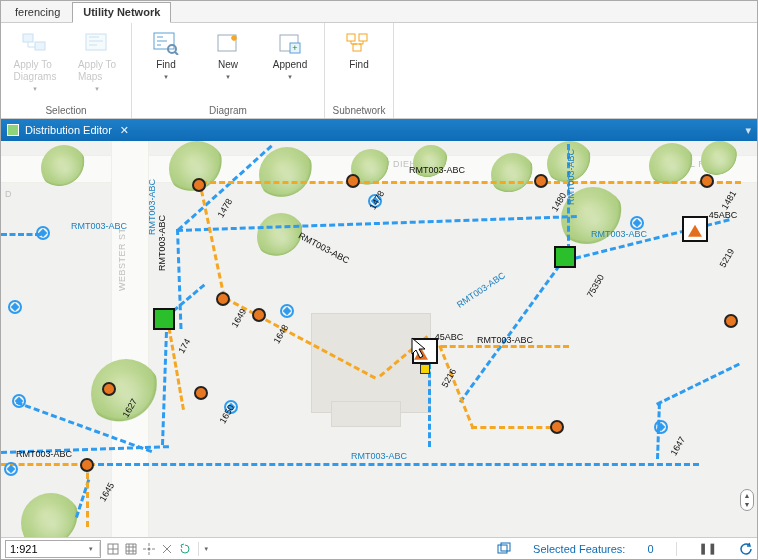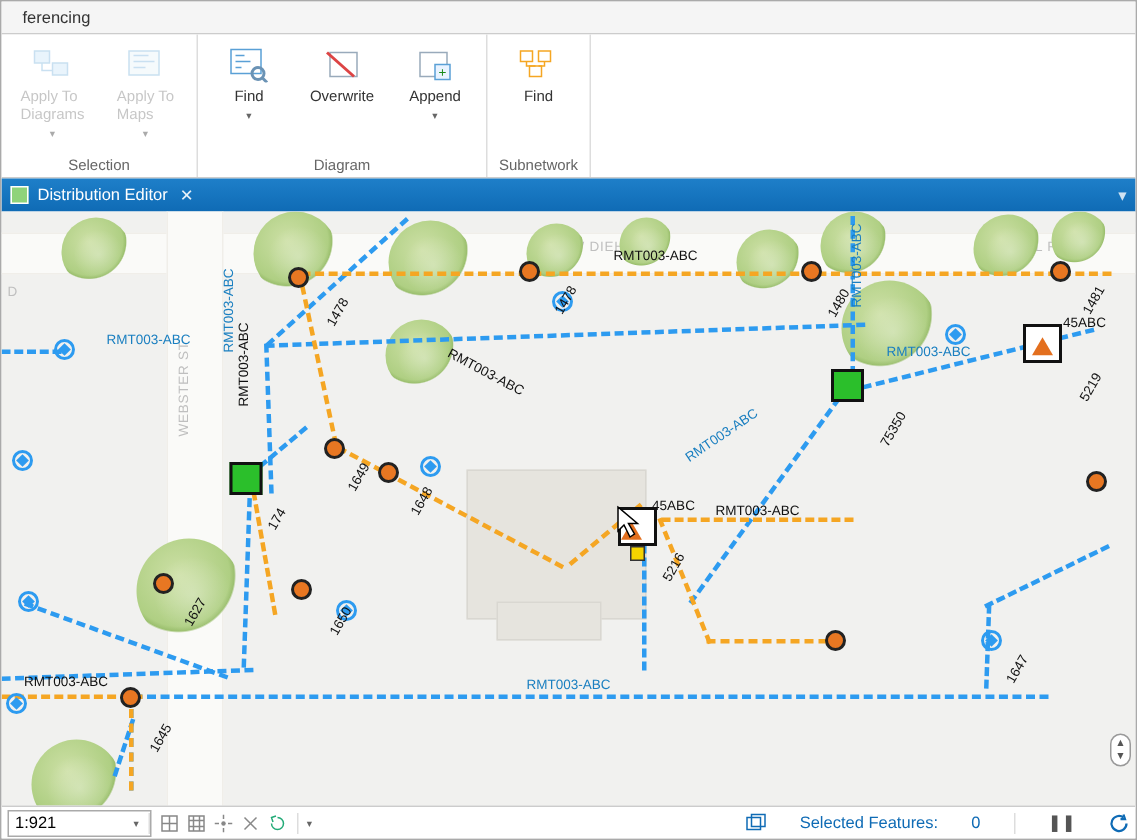--- a/index.html
+++ b/index.html
@@ -58,20 +58,21 @@
   .foot-icons .i { width:14px; height:14px; display:flex; align-items:center; justify-content:center; }
   .foot-right { margin-left:auto; display:flex; align-items:center; gap:22px; color:#0f6bb5; }
   .foot-right .cnt { color:#0f6bb5; }
   .disabled { opacity:.55; }
 </style>
 </head>
 <body>
 
 <div class="tabstrip">
   <div class="tab">ferencing</div>
+  <div class="tab active">Utility Network</div>
 </div>
 
 <div class="ribbon">
   <div class="group">
     <div class="group-items">
       <div class="btn-big disabled">
         <div class="icon">
           <svg width="28" height="24">
               <rect x="2" y="3" width="10" height="8" fill="#d8ecfa" stroke="#9ec8e6"></rect>
               <rect x="14" y="11" width="10" height="8" fill="#d8ecfa" stroke="#9ec8e6"></rect>
@@ -107,25 +108,28 @@
               <circle cx="20" cy="18" r="4" fill="none" stroke="#6b93b5" stroke-width="2"></circle>
               <path d="M23 21 l3 3" stroke="#6b93b5" stroke-width="2"></path>
             </svg>
         </div>
         <div class="lbl">Find</div>
         <span class="chev">▾</span>
       </div>
       <div class="btn-big enabled">
         <div class="icon">
           <svg width="28" height="24">
-              <rect x="6" y="4" width="18" height="16" fill="#fff" stroke="#9ab"></rect>
-              <path d="M4 4 L22 20" stroke="#d44" stroke-width="2"></path>
-            </svg>
-        </div>
-        <div class="lbl">Overwrite</div>
+              <rect x="4" y="4" width="18" height="16" fill="#fff" stroke="#9ab"></rect>
+              <g stroke="#f5a623" stroke-width="1.5">
+                <path d="M20 4 l0 6 M17 7 l6 0 M18 5 l4 4 M22 5 l-4 4"></path>
+              </g>
+            </svg>
+        </div>
+        <div class="lbl">New</div>
+        <span class="chev">▾</span>
       </div>
       <div class="btn-big enabled">
         <div class="icon">
           <svg width="28" height="24">
               <rect x="4" y="4" width="18" height="16" fill="#fff" stroke="#9ab"></rect>
               <rect x="14" y="12" width="10" height="10" fill="#e9f3ff" stroke="#5aa0d6"></rect>
               <text x="19" y="20" font-size="9" text-anchor="middle" fill="#178a17">+</text>
             </svg>
         </div>
         <div class="lbl">Append</div>

